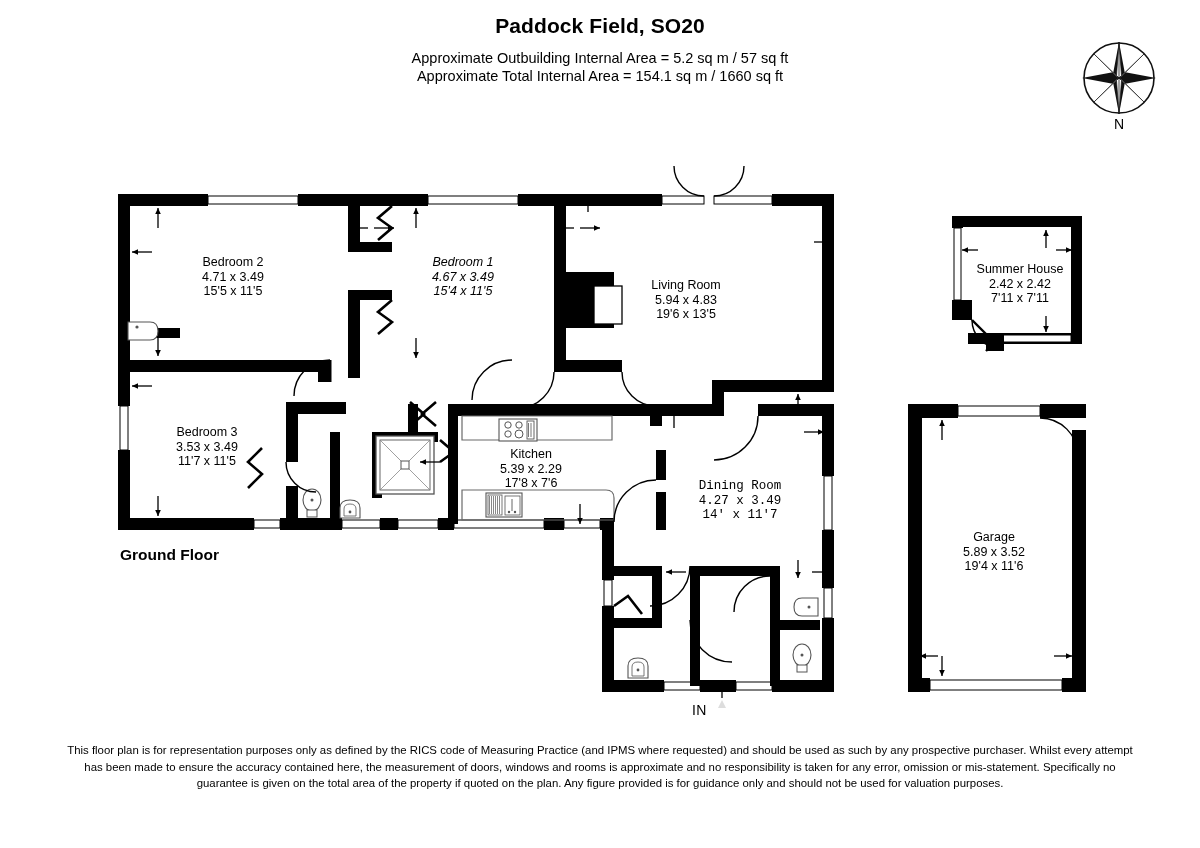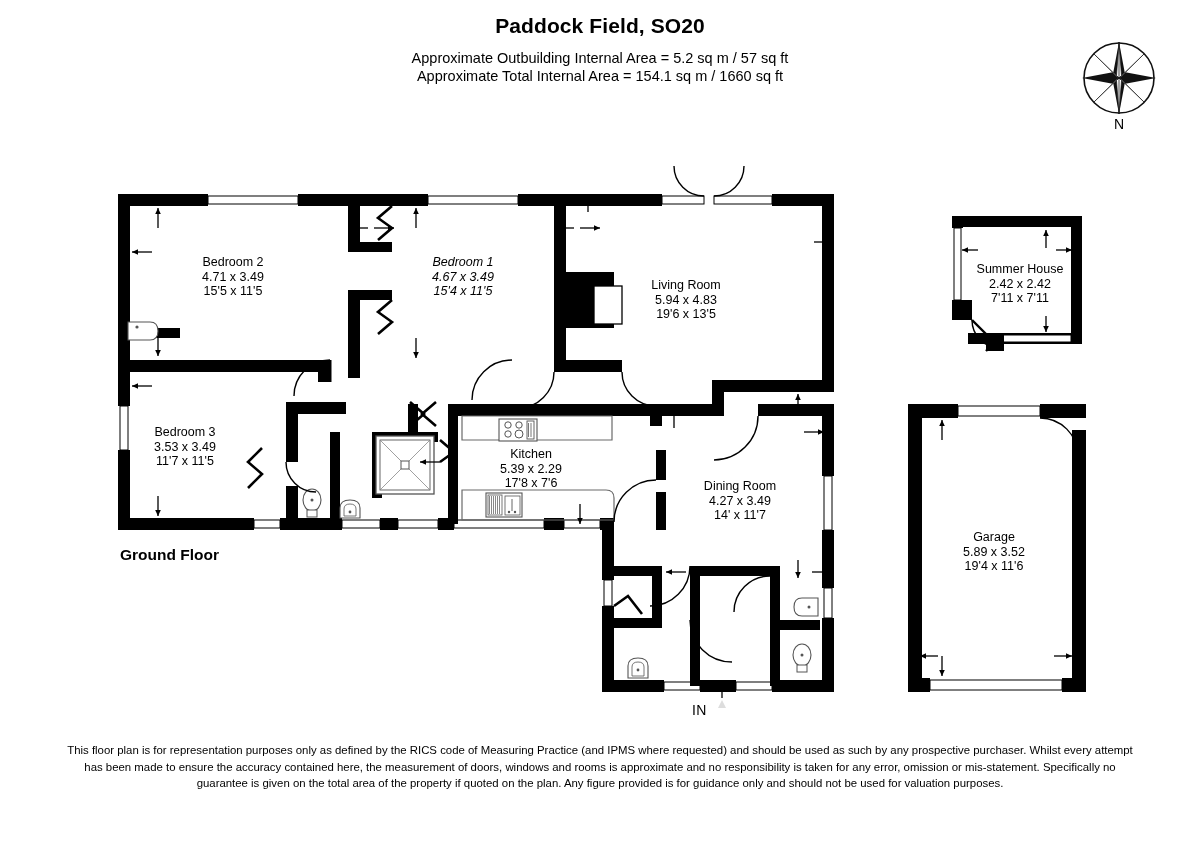--- a/index.html
+++ b/index.html
@@ -373,31 +373,31 @@
 <div class="room-label" style="left:408px;top:255px;width:110px;font-style:italic;">
   <span class="rname">Bedroom 1</span>
   <span class="rm">4.67 x 3.49</span>
   <span class="rf">15'4 x 11'5</span>
 </div>
 <div class="room-label" style="left:630px;top:278px;width:112px;">
   <span class="rname">Living Room</span>
   <span class="rm">5.94 x 4.83</span>
   <span class="rf">19'6 x 13'5</span>
 </div>
-<div class="room-label" style="left:130px;top:425px;width:110px;">
+<div class="room-label" style="left:152px;top:425px;width:110px;">
   <span class="rname">Bedroom 3</span>
   <span class="rm">3.53 x 3.49</span>
   <span class="rf">11'7 x 11'5</span>
 </div>
 <div class="room-label" style="left:478px;top:447px;width:106px;">
   <span class="rname">Kitchen</span>
   <span class="rm">5.39 x 2.29</span>
   <span class="rf">17'8 x 7'6</span>
 </div>
-<div class="room-label" style="left:684px;top:479px;width:112px;">
+<div class="room-label" style="left:684px;top:479px;width:112px;font-family:Liberation Mono, monospace;">
   <span class="rname">Dining Room</span>
   <span class="rm">4.27 x 3.49</span>
   <span class="rf">14' x 11'7</span>
 </div>
 <div class="room-label" style="left:958px;top:262px;width:124px;">
   <span class="rname">Summer House</span>
   <span class="rm">2.42 x 2.42</span>
   <span class="rf">7'11 x 7'11</span>
 </div>
 <div class="room-label" style="left:938px;top:530px;width:112px;">

